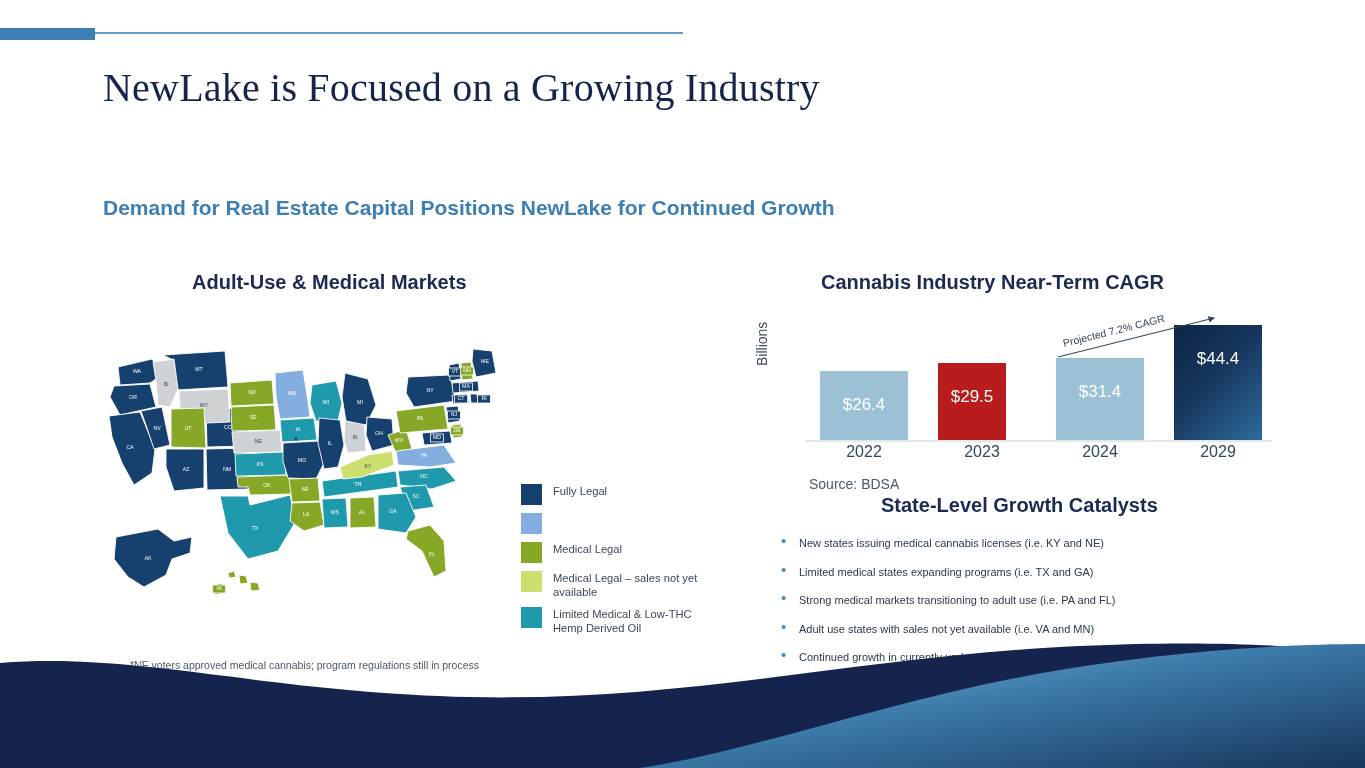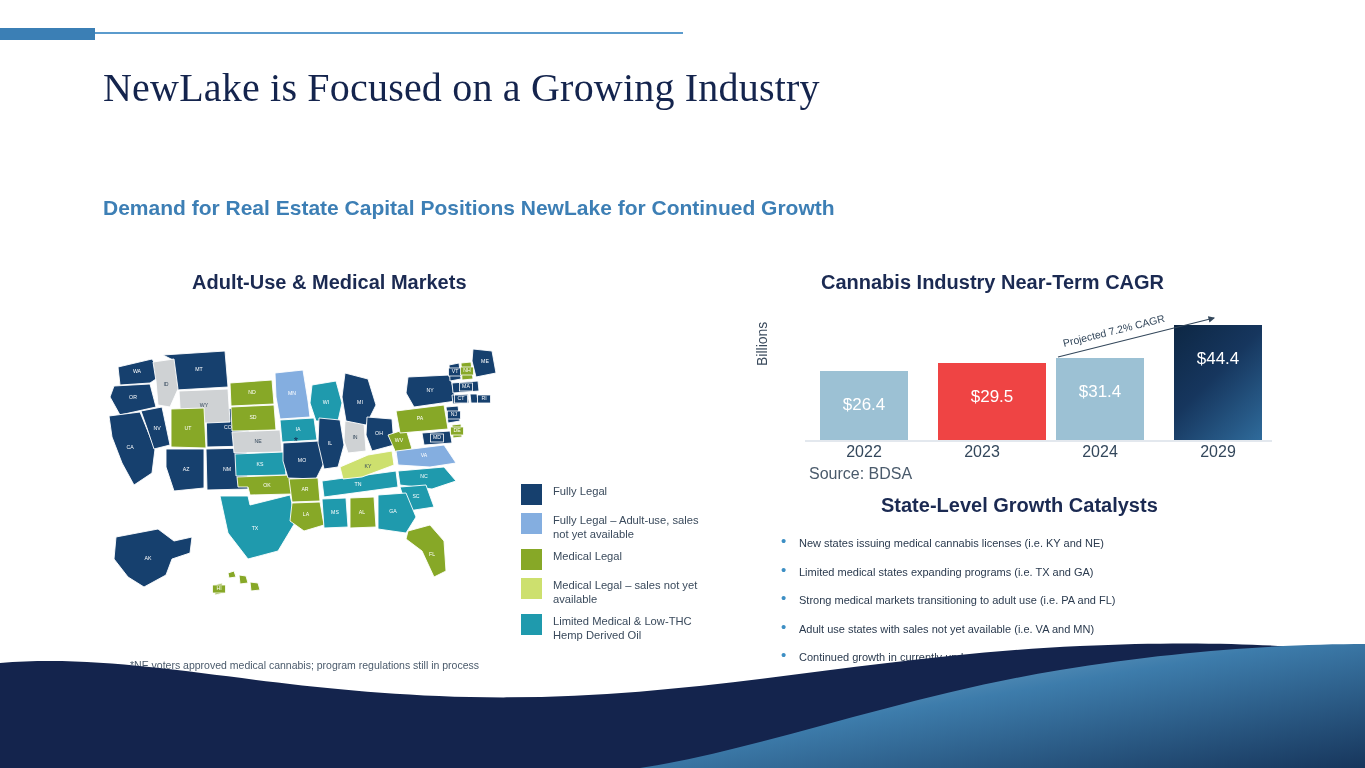--- a/index.html
+++ b/index.html
@@ -53,21 +53,21 @@
   #chart{position:absolute;left:760px;top:310px;width:520px;height:175px;}
   .y-axis-label{
     position:absolute;left:-6px;top:56px;transform:rotate(-90deg);transform-origin:left top;
     font-size:14px;color:#3a4a5c;white-space:nowrap;
   }
   .plot{position:absolute;left:45px;top:0;width:472px;height:130px;}
   .baseline{position:absolute;left:45px;top:130px;width:467px;height:1.5px;background:#e3e8ee;}
   .bar{position:absolute;bottom:0;display:flex;justify-content:center;align-items:flex-start;}
   .bar-val{font-size:17px;color:#ffffff;padding-top:24px;font-weight:normal;}
   .bar-cat{position:absolute;top:133px;font-size:16px;color:#33475b;text-align:center;}
-  #source{position:absolute;left:49px;top:155px;font-size:16px;color:#4a5a6b;white-space:nowrap;}
+  #source{position:absolute;left:49px;top:166px;font-size:14px;color:#4a5a6b;white-space:nowrap;}
   #cagr-svg{position:absolute;left:290px;top:-5px;width:180px;height:60px;overflow:visible;}
   .cagr-text{font-size:10.5px;fill:#33475b;font-family:"Liberation Sans",sans-serif;}
 
   
   #catalysts{position:absolute;left:779px;top:531px;width:530px;}
   .cat-row{display:flex;align-items:flex-start;margin-bottom:3.5px;}
   .cat-bullet{color:#3d8fc4;font-size:15px;line-height:19px;flex:0 0 18px;padding-left:2px;}
   .cat-text{font-size:11px;color:#2a3a4e;line-height:25px;}
 
   
@@ -211,21 +211,20 @@
     </svg>
   </div>
 
   <div id="legend">
       <div class="legend-row">
         <div class="legend-sw" style="background: rgb(22, 64, 110);"></div>
         <div class="legend-tx">Fully Legal</div>
       </div>
       <div class="legend-row">
         <div class="legend-sw" style="background: rgb(132, 174, 224);"></div>
-        <div class="legend-tx">Fully Legal – Adult-use, sales not yet available</div>
       </div>
       <div class="legend-row">
         <div class="legend-sw" style="background: rgb(135, 168, 39);"></div>
         <div class="legend-tx">Medical Legal</div>
       </div>
       <div class="legend-row">
         <div class="legend-sw" style="background: rgb(205, 224, 110);"></div>
         <div class="legend-tx">Medical Legal – sales not yet available</div>
       </div>
       <div class="legend-row">
@@ -236,21 +235,21 @@
 
   <div id="footnote">*NE voters approved medical cannabis; program regulations still in process</div>
 
   <div id="chart">
     <div class="y-axis-label">Billions</div>
     <div class="plot" id="plot">
         <div class="bar" style="left: 15px; width: 88px; height: 69px; background: rgb(156, 193, 212);">
           <div class="bar-val">$26.4</div>
         </div>
         <div class="bar-cat" style="left: 15px; width: 88px;">2022</div>
-        <div class="bar" style="left: 133px; width: 108px; height: 77px; background: #ef4444;">
+        <div class="bar" style="left: 133px; width: 68px; height: 77px; background: #b91c1c;">
           <div class="bar-val">$29.5</div>
         </div>
         <div class="bar-cat" style="left: 133px; width: 88px;">2023</div>
         <div class="bar" style="left: 251px; width: 88px; height: 82px; background: rgb(156, 193, 212);">
           <div class="bar-val">$31.4</div>
         </div>
         <div class="bar-cat" style="left: 251px; width: 88px;">2024</div>
         <div class="bar" style="left: 369px; width: 88px; height: 115px; background: linear-gradient(135deg, rgb(13, 39, 68) 0%, rgb(22, 54, 94) 45%, rgb(47, 107, 155) 100%);">
           <div class="bar-val">$44.4</div>
         </div>

